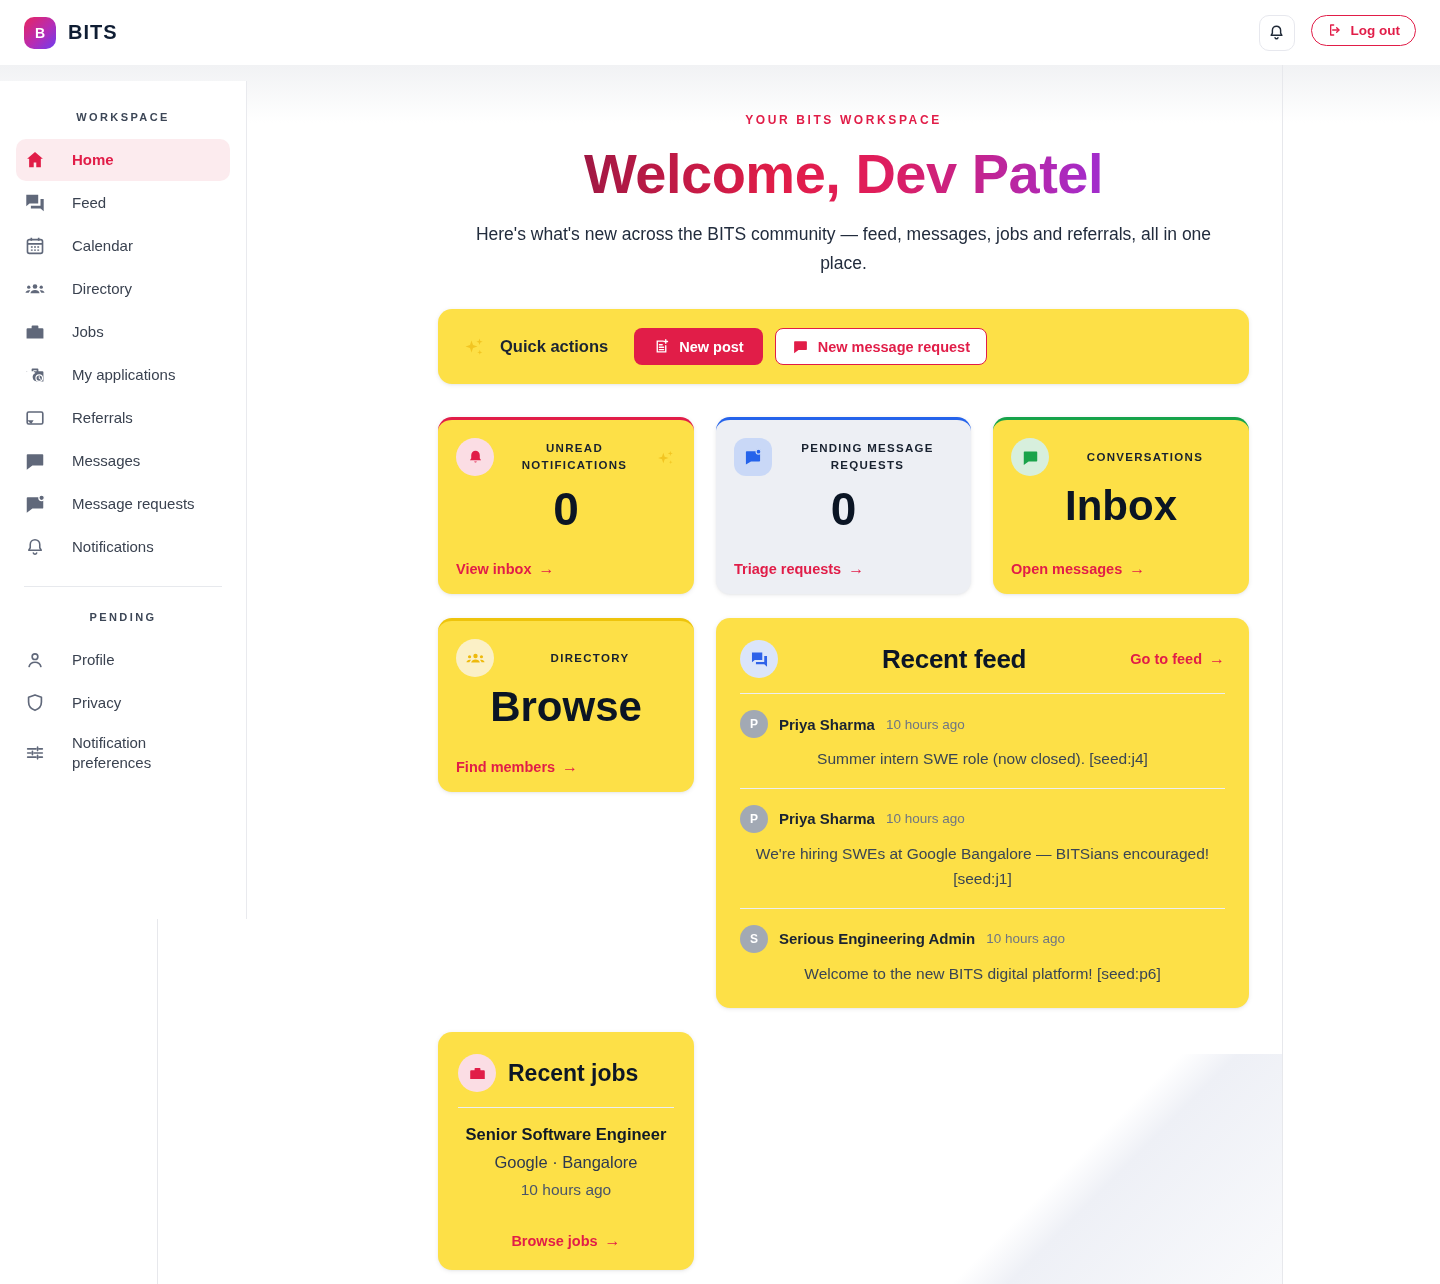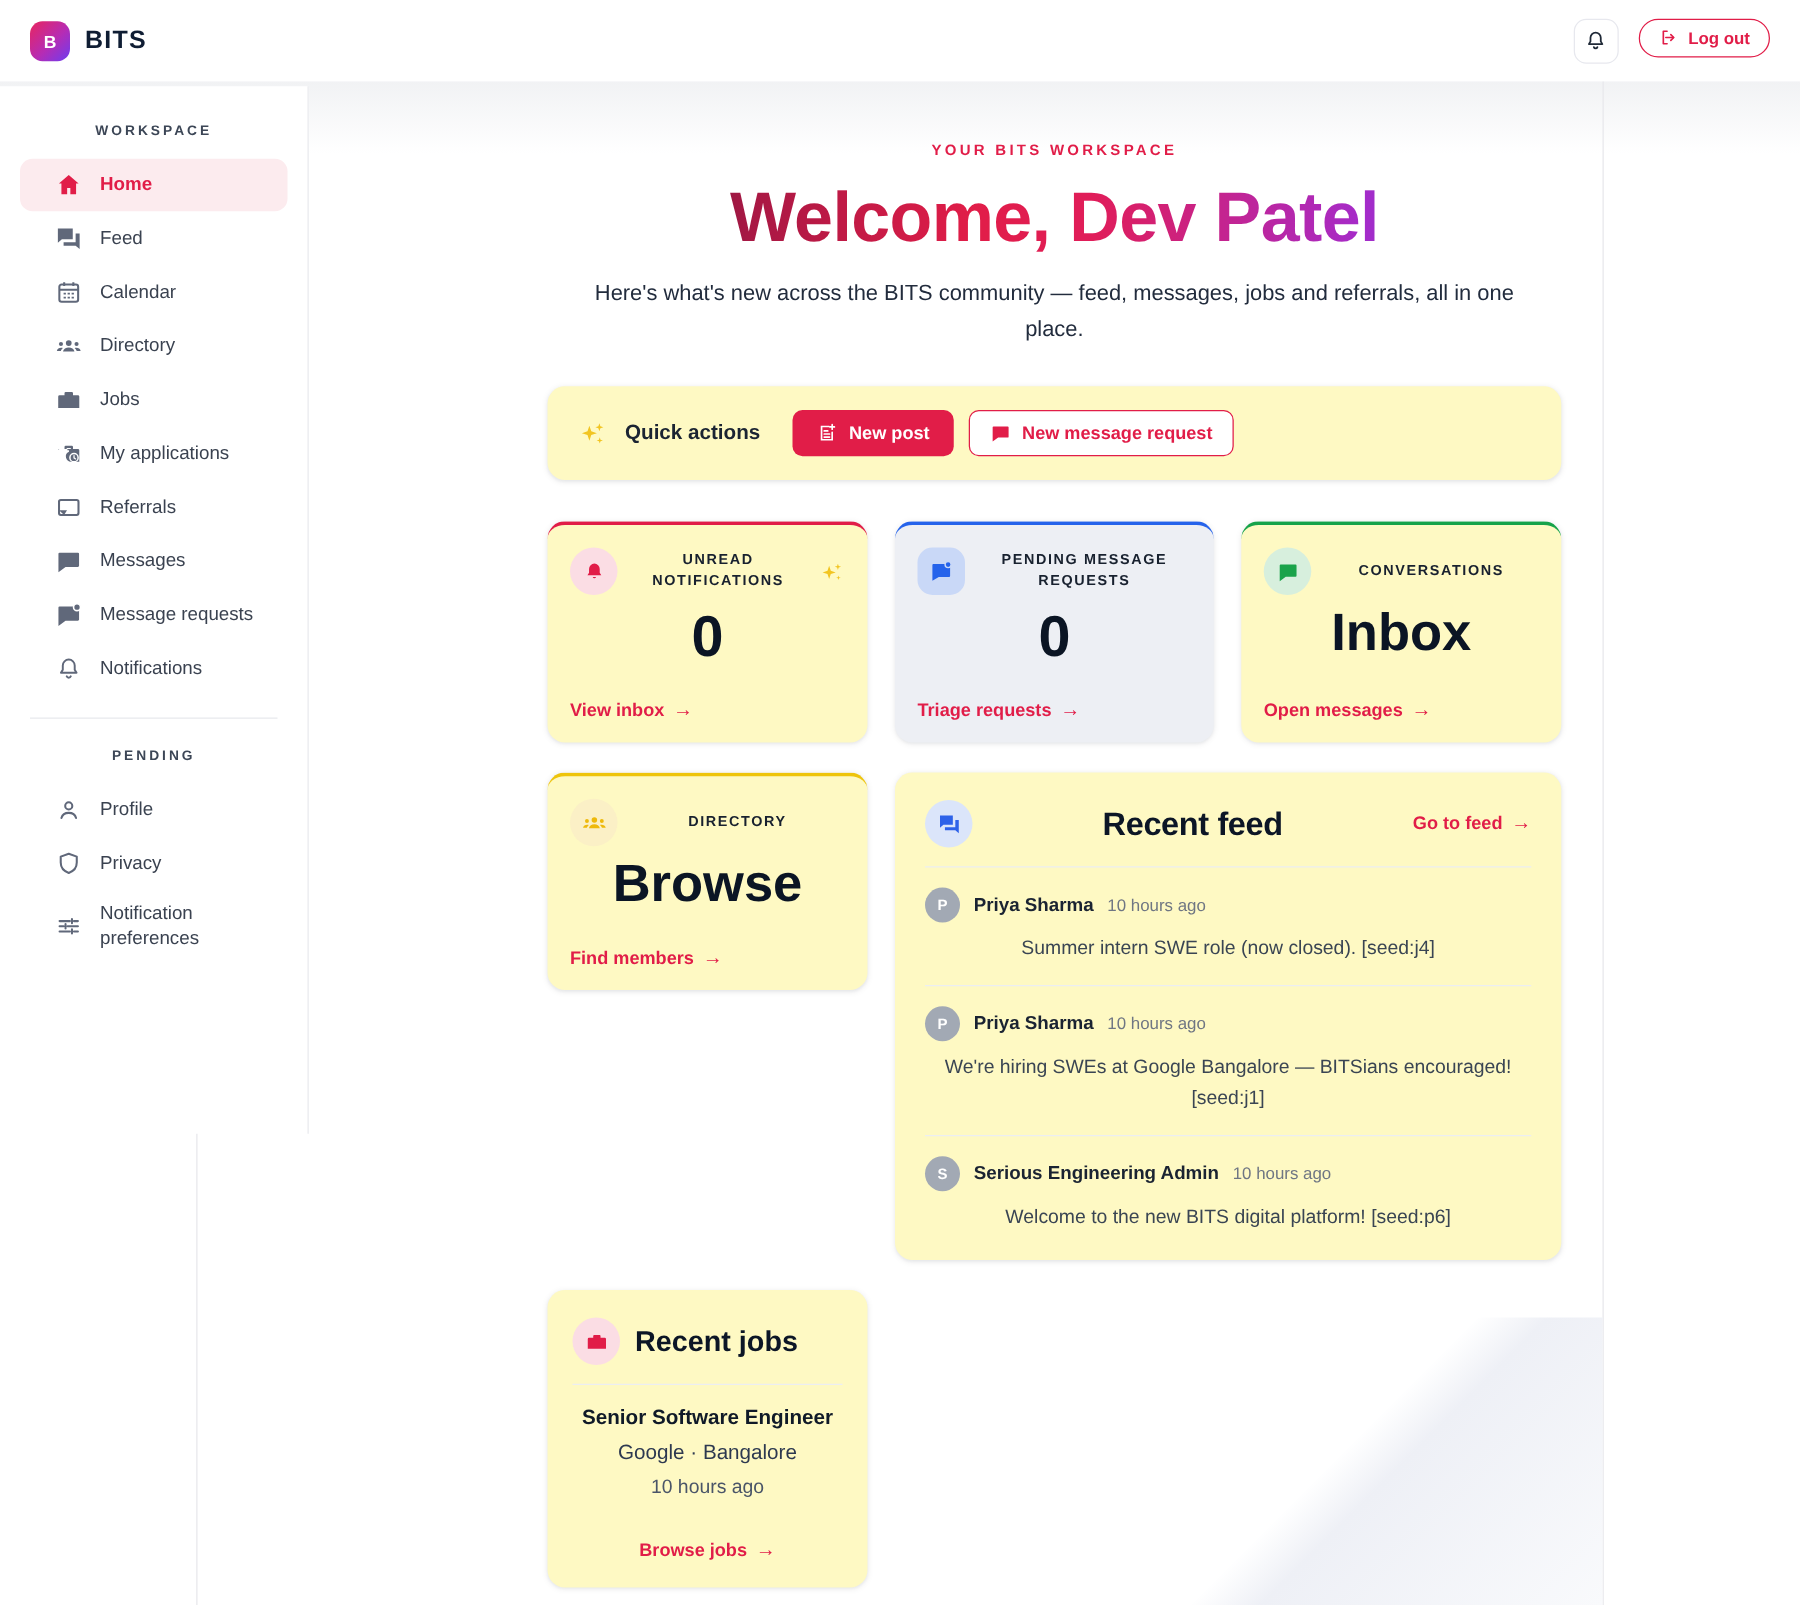--- a/index.html
+++ b/index.html
@@ -27,26 +27,26 @@
   .page { position:relative; height:1219px; }
   .page::before { content:""; position:absolute; left:0; right:0; top:0; height:58px;
     background:linear-gradient(#f1f2f4, rgba(255,255,255,0)); pointer-events:none; }
   .edge-right { position:absolute; top:0; bottom:0; left:1282px; width:1px; background:#e7e8ec; }
   .edge-left-lower { position:absolute; top:838px; bottom:0; left:157px; width:1px; background:#e7e8ec; }
   .corner-wash { position:absolute; right:158px; bottom:0; width:340px; height:230px;
     background:linear-gradient(135deg, rgba(240,242,247,0) 42%, #eef0f6 52%, #f9fafc 100%);
     pointer-events:none; }
 
   
-  .sidebar { position:absolute; left:0; top:4px; width:247px; height:838px;
+  .sidebar { position:absolute; left:0; top:16px; width:247px; height:838px;
     background:#fff; border-right:1px solid #e9eaee; padding-top:20px; z-index:2; }
   .side-label { text-align:center; font-size:11px; font-weight:700; letter-spacing:2.4px;
     color:#3c4656; margin:10px 0 16px; }
-  .nav-item { display:flex; align-items:center; gap:14px; height:42px; margin:1px 16px;
-    padding-left:28px; border-radius:10px; cursor:pointer; color:#3a4250; }
+  .nav-item { display:flex; align-items:center; gap:26px; height:42px; margin:1px 16px;
+    padding-left:8px; border-radius:10px; cursor:pointer; color:#3a4250; }
   .nav-item .nav-ic { width:22px; height:22px; color:#60687a; flex:none; }
   .nav-item .nav-label { font-size:15px; font-weight:500; line-height:1.3; }
   .nav-item.active { background:#fcebee; color:#e11d48; }
   .nav-item.active .nav-ic { color:#e11d48; }
   .nav-item.active .nav-label { font-weight:700; }
   .nav-item.tall { height:auto; padding-top:8px; padding-bottom:8px; }
   .nav-item.tall .nav-label { max-width:140px; }
   .side-divider { border-top:1px solid #e7e9ed; margin:18px 24px 24px; }
 
   
@@ -68,21 +68,21 @@
   .quickbar .sparkle { width:24px; height:24px; color:#f2c522; flex:none; }
   .quickbar-label { font-size:16.5px; font-weight:700; color:#1b2432; margin:0 14px 0 2px; }
   .btn { display:flex; align-items:center; gap:9px; height:37px; border-radius:8px;
     font-size:14.5px; font-weight:700; cursor:pointer; font-family:inherit; }
   .btn-primary { background:#e11d48; color:#fff; border:none; padding:0 19px; }
   .btn-outline { background:#fff; color:#e11d48; border:1.5px solid #e11d48; padding:0 16px; }
 
   
   .grid { margin-top:33px; display:grid; grid-template-columns:256px 255px 256px;
     column-gap:22px; row-gap:24px; padding-bottom:27px; }
-  .card { background:#fef9c3; border-radius:14px;
+  .card { background:#fde047; border-radius:14px;
     box-shadow:0 1px 5px rgba(15,23,42,.08), 0 1px 2px rgba(15,23,42,.04); }
 
   .stat-card { border-top:3px solid #e11d48; height:177px; padding:18px 18px 16px;
     display:flex; flex-direction:column; }
   .stat-card.accent-blue { border-top-color:#2563eb; background:#edeff4; }
   .stat-card.accent-green { border-top-color:#16a34a; }
   .stat-card.accent-yellow { border-top-color:#eec40c; }
   .stat-head { display:flex; align-items:center; gap:10px; }
   .icon-badge { width:38px; height:38px; border-radius:50%; flex:none;
     display:flex; align-items:center; justify-content:center; }

